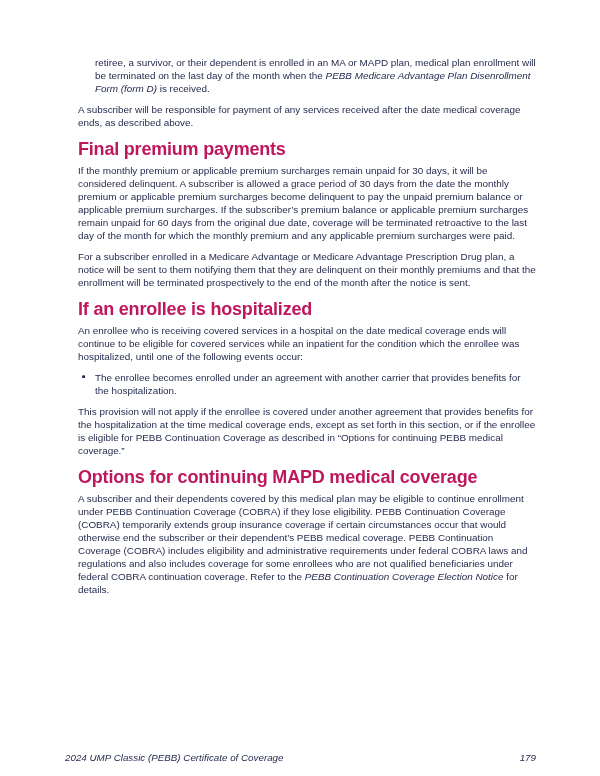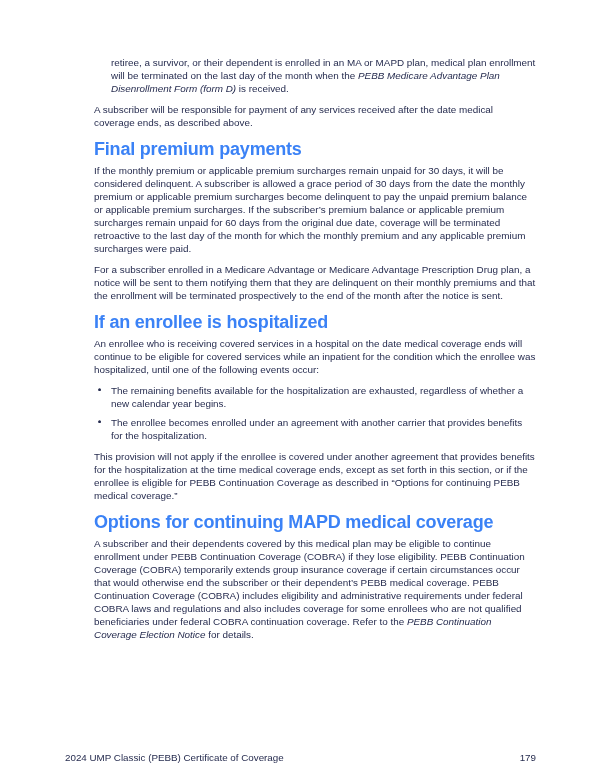--- a/index.html
+++ b/index.html
@@ -8,34 +8,33 @@
     width: 600px;
     height: 776px;
     background: #ffffff;
     font-family: "Liberation Sans", "DejaVu Sans", sans-serif;
     color: #262c4f;
     position: relative;
     overflow: hidden;
   }
   .page {
     padding: 56px 64px 0 78px;
-    margin-left: 16px;
   }
   .body-text {
     margin: 0 0 8px;
     font-size: 9.9px;
     line-height: 13px;
   }
   .indented { margin-left: 17px; }
   .section-heading {
     margin: 10px 0 4px;
     font-size: 18px;
     line-height: 21px;
     font-weight: 700;
-    color: #3b82f6;
+    color: #be185d;
     letter-spacing: -0.2px;
   }
   .bullet-list {
     list-style: none;
     margin: 2px 0 8px;
     padding: 0;
   }
   .bullet-item {
     position: relative;
     margin: 0 0 6px;
@@ -51,20 +50,21 @@
   }
   .footer {
     position: absolute;
     left: 65px;
     right: 64px;
     bottom: 13px;
     display: flex;
     justify-content: space-between;
     align-items: baseline;
     font-size: 9.8px;
+    font-style: italic;
     color: #262c4f;
   }
   em { font-style: italic; }
 </style>
 </head>
 <body>
 
 <div class="page">
 
   <p class="body-text indented"><span>retiree, a survivor, or their dependent is enrolled in an MA or MAPD plan, medical plan enrollment will be terminated on the last day of the month when the </span><em>PEBB Medicare Advantage Plan Disenrollment Form (form D)</em><span> is received.</span></p>
@@ -73,21 +73,21 @@
 
   <h1 class="section-heading">Final premium payments</h1>
   <p class="body-text">If the monthly premium or applicable premium surcharges remain unpaid for 30 days, it will be considered delinquent. A subscriber is allowed a grace period of 30 days from the date the monthly premium or applicable premium surcharges become delinquent to pay the unpaid premium balance or applicable premium surcharges. If the subscriber’s premium balance or applicable premium surcharges remain unpaid for 60 days from the original due date, coverage will be terminated retroactive to the last day of the month for which the monthly premium and any applicable premium surcharges were paid.</p>
   <p class="body-text">For a subscriber enrolled in a Medicare Advantage or Medicare Advantage Prescription Drug plan, a notice will be sent to them notifying them that they are delinquent on their monthly premiums and that the enrollment will be terminated prospectively to the end of the month after the notice is sent.</p>
 
   <h1 class="section-heading">If an enrollee is hospitalized</h1>
   <p class="body-text">An enrollee who is receiving covered services in a hospital on the date medical coverage ends will continue to be eligible for covered services while an inpatient for the condition which the enrollee was hospitalized, until one of the following events occur:</p>
 
   <ul class="bullet-list">
     <li class="bullet-item"><span class="bullet-marker">•</span></li>
-    <li class="bullet-item"><span class="bullet-marker">•</span><span>The remaining benefits available for the hospitalization are exhausted, regardless of whether a new calendar year begins.</span></li>
+    <li class="bullet-item"><span class="bullet-marker">•</span></li>
     <li class="bullet-item"><span class="bullet-marker">•</span></li>
     <li class="bullet-item"><span class="bullet-marker">•</span><span>The enrollee becomes enrolled under an agreement with another carrier that provides benefits for the hospitalization.</span></li>
   </ul>
 
   <p class="body-text">This provision will not apply if the enrollee is covered under another agreement that provides benefits for the hospitalization at the time medical coverage ends, except as set forth in this section, or if the enrollee is eligible for PEBB Continuation Coverage as described in “Options for continuing PEBB medical coverage.”</p>
 
   <h1 class="section-heading">Options for continuing MAPD medical coverage</h1>
   <p class="body-text"><span>A subscriber and their dependents covered by this medical plan may be eligible to continue enrollment under PEBB Continuation Coverage (COBRA) if they lose eligibility. PEBB Continuation Coverage (COBRA) temporarily extends group insurance coverage if certain circumstances occur that would otherwise end the subscriber or their dependent’s PEBB medical coverage. PEBB Continuation Coverage (COBRA) includes eligibility and administrative requirements under federal COBRA laws and regulations and also includes coverage for some enrollees who are not qualified beneficiaries under federal COBRA continuation coverage. Refer to the </span><em>PEBB Continuation Coverage Election Notice</em><span> for details.</span></p>
 
 </div>

